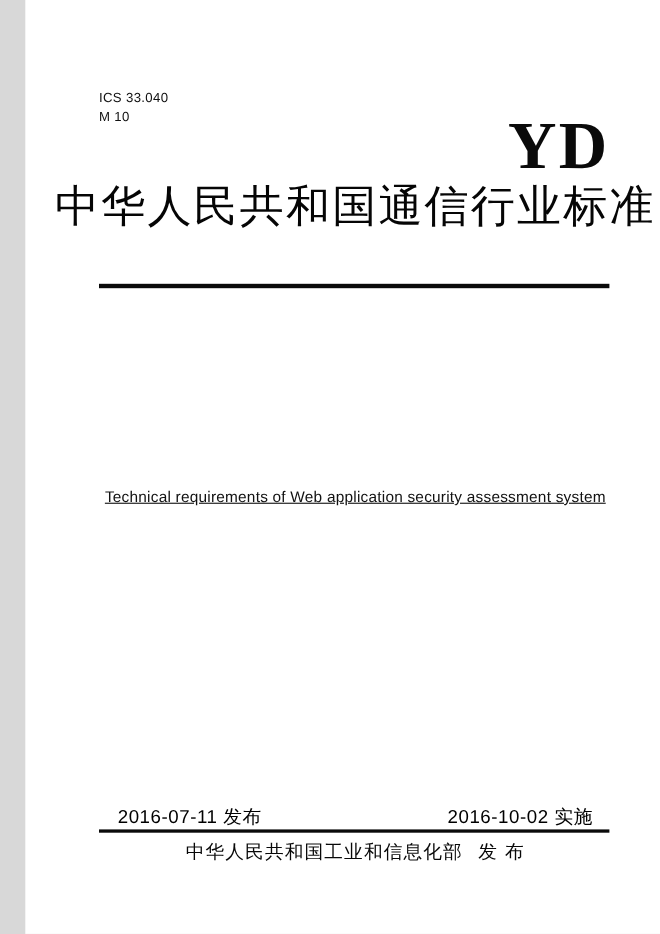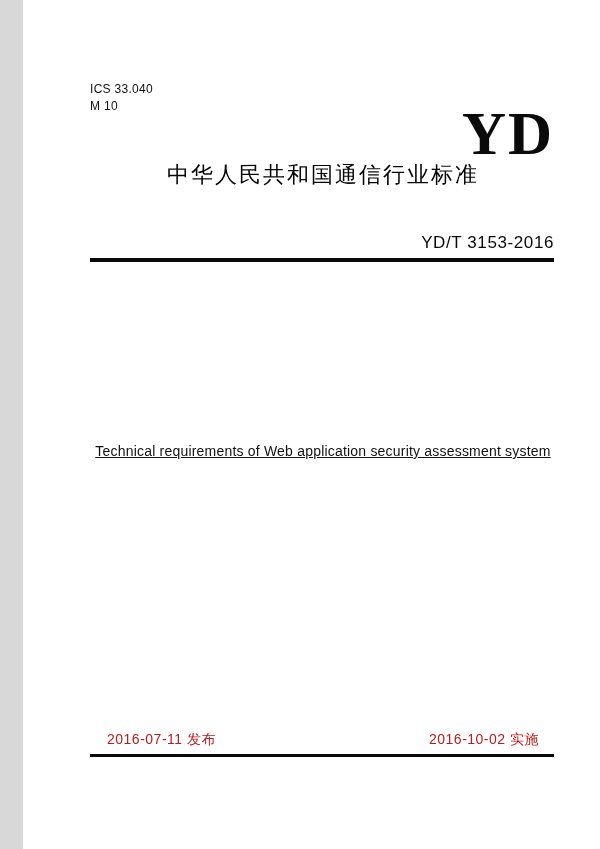--- a/index.html
+++ b/index.html
@@ -57,21 +57,21 @@
     line-height: 1;
   }
 
   
   .national-title {
     position: absolute;
     left: 0;
     right: 0;
     top: 142px;
     text-align: center;
-    font-size: 22px;
+    font-size: 40px;
     letter-spacing: 2px;
     color: #050505;
     font-family: "DejaVu Sans", sans-serif;
     font-weight: 500;
   }
 
   
   .std-number {
     position: absolute;
     right: 47px;
@@ -118,22 +118,22 @@
   }
 
   
   .footer-dates {
     position: absolute;
     left: 62px;
     right: 62px;
     top: 713px;
     display: flex;
     justify-content: space-between;
-    font-size: 14px;
-    color: #b91c1c;
+    font-size: 17px;
+    color: #000000;
     letter-spacing: 0.5px;
   }
 
   .footer-rule {
     position: absolute;
     left: 45px;
     right: 47px;
     top: 736px;
     height: 3px;
     background: #0a0a0a;
@@ -163,28 +163,30 @@
 
     <div class="ics-block">
       <div class="ics-line">ICS 33.040</div>
       <div class="ics-line">M 10</div>
     </div>
 
     <div class="yd-logo">YD</div>
 
     <div class="national-title">中华人民共和国通信行业标准</div>
 
-    <div class="std-number">YD/T 3153-2016</div>
 
     <div class="header-rule"></div>
 
     <div class="doc-title-en">Technical requirements of Web application security assessment system</div>
 
     <div class="footer-dates">
       <span>2016-07-11 发布</span>
       <span>2016-10-02 实施</span>
     </div>
 
     <div class="footer-rule"></div>
 
+    <div class="publisher">
+      <span>中华人民共和国工业和信息化部</span><span class="pub-verb">发 布</span>
+    </div>
 
   </div>
 </div>
 
 </body></html>

